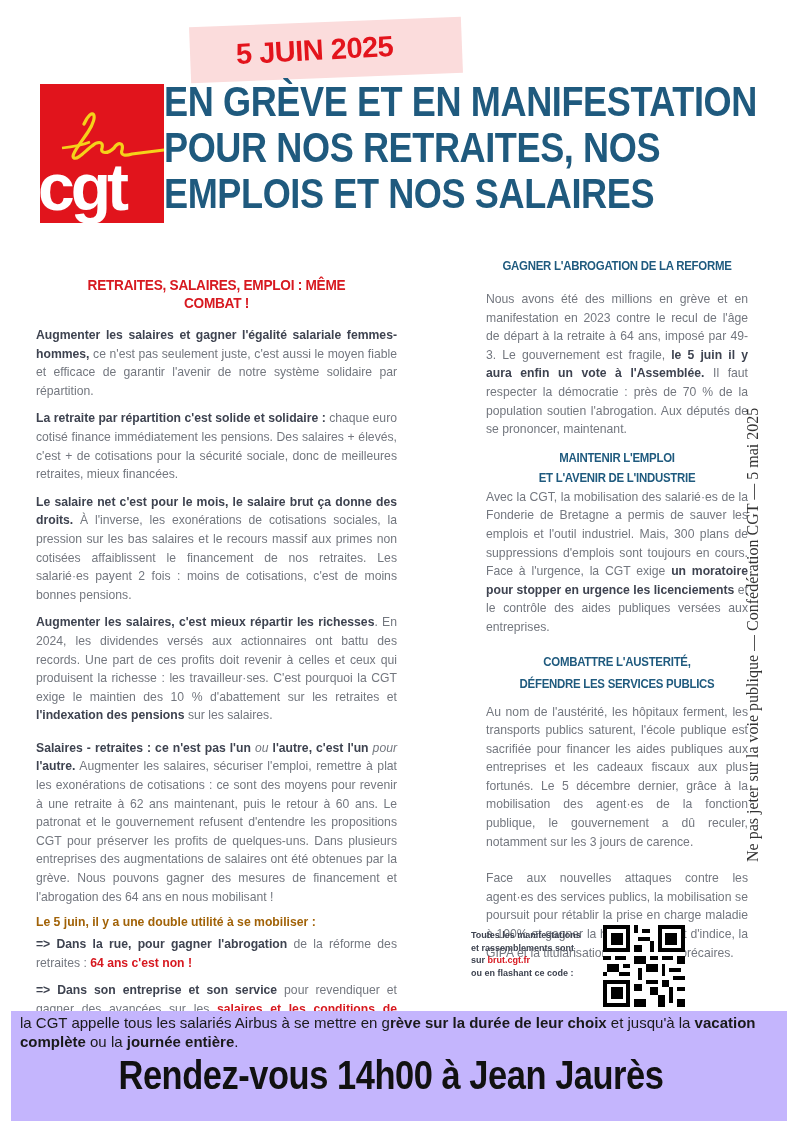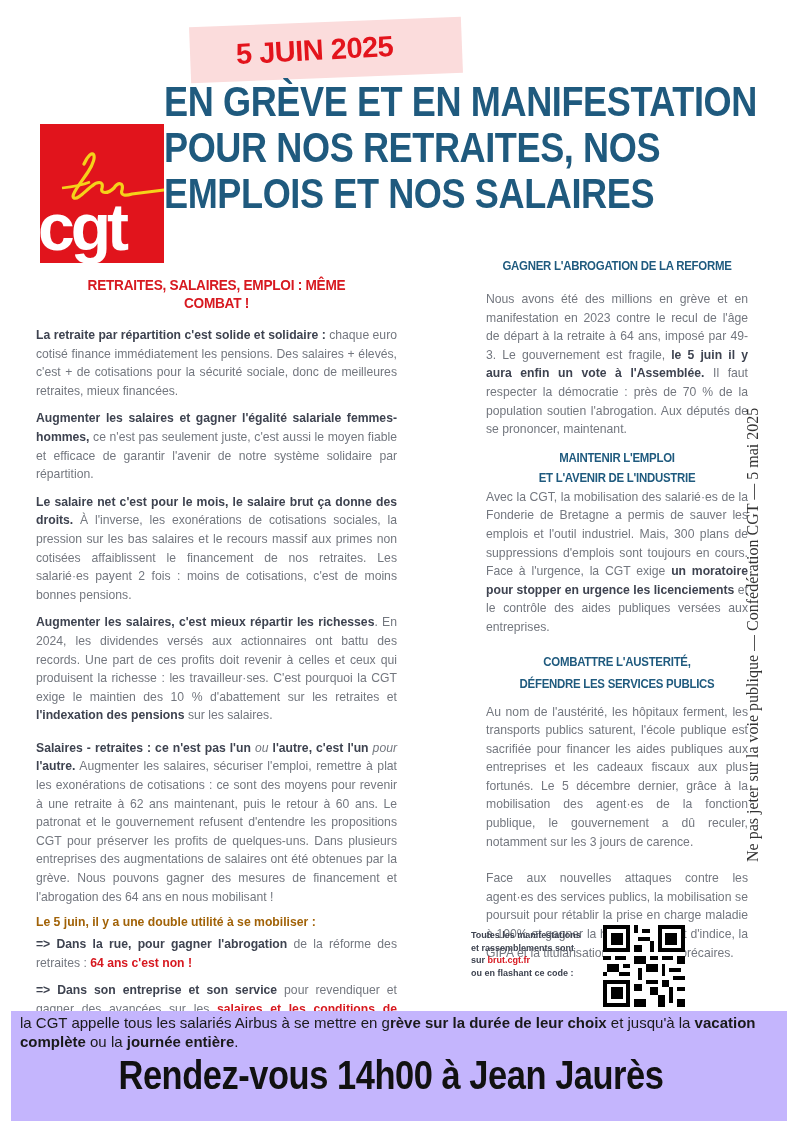--- a/index.html
+++ b/index.html
@@ -11,21 +11,21 @@
     background: #fbdcdc; transform: rotate(-2.2deg);
   }
   .date-text {
     position: absolute; left: 236px; top: 34px;
     font-family: "Liberation Sans", sans-serif; font-weight: bold; font-size: 29px;
     color: #e3141c; transform: rotate(-3deg); letter-spacing: -0.5px;
   }
 
   .logo {
     position: absolute; left: 40px; top: 84px; width: 124px; height: 139px;
-    background: #000000; overflow: hidden; margin-top: 40px;
+    background: #000000; overflow: hidden;
   }
   .logo svg { position: absolute; left: 0; top: 0; }
 
   .headline {
     position: absolute; left: 164px; top: 78px; width: 600px;
     font-family: "Liberation Sans", sans-serif; font-weight: bold;
     color: #1f5a7e; font-size: 43px; line-height: 46px; letter-spacing: -0.5px;
     transform: scaleX(0.84); transform-origin: left top;
   }
   .headline div { white-space: nowrap; }
@@ -103,22 +103,22 @@
 
 <div class="headline">
   <div>EN GRÈVE ET EN MANIFESTATION</div>
   <div>POUR NOS RETRAITES, NOS</div>
   <div>EMPLOIS ET NOS SALAIRES</div>
 </div>
 
 <div class="col-left">
   <div class="sec-title red">RETRAITES, SALAIRES, EMPLOI : MÊME COMBAT !</div>
 
+  <p class="body"><b>Augmenter les salaires et gagner l'égalité salariale femmes-hommes,</b><span> ce n'est pas seulement juste, c'est aussi le moyen fiable et efficace de garantir l'avenir de notre système solidaire par répartition.</span></p>
   <p class="body"><b>La retraite par répartition c'est solide et solidaire :</b><span> chaque euro cotisé finance immédiatement les pensions. Des salaires + élevés, c'est + de cotisations pour la sécurité sociale, donc de meilleures retraites, mieux financées.</span></p>
-  <p class="body"><b>Augmenter les salaires et gagner l'égalité salariale femmes-hommes,</b><span> ce n'est pas seulement juste, c'est aussi le moyen fiable et efficace de garantir l'avenir de notre système solidaire par répartition.</span></p>
   <p class="body"><b>Le salaire net c'est pour le mois, le salaire brut ça donne des droits.</b><span> À l'inverse, les exonérations de cotisations sociales, la pression sur les bas salaires et le recours massif aux primes non cotisées affaiblissent le financement de nos retraites. Les salarié·es payent 2 fois : moins de cotisations, c'est de moins bonnes pensions.</span></p>
   <p class="body"><b>Augmenter les salaires, c'est mieux répartir les richesses</b><span>. En 2024, les dividendes versés aux actionnaires ont battu des records. Une part de ces profits doit revenir à celles et ceux qui produisent la richesse : les travailleur·ses. C'est pourquoi la CGT exige le maintien des 10 % d'abattement sur les retraites et </span><b>l'indexation des pensions</b><span> sur les salaires.</span></p>
   <p class="body" style="margin-top:14px"><b>Salaires - retraites : ce n'est pas l'un</b><i> ou </i><b>l'autre, c'est l'un</b><i> pour </i><b>l'autre.</b><span> Augmenter les salaires, sécuriser l'emploi, remettre à plat les exonérations de cotisations : ce sont des moyens pour revenir à une retraite à 62 ans maintenant, puis le retour à 60 ans. Le patronat et le gouvernement refusent d'entendre les propositions CGT pour préserver les profits de quelques-uns. Dans plusieurs entreprises des augmentations de salaires ont été obtenues par la grève. Nous pouvons gagner des mesures de financement et l'abrogation des 64 ans en nous mobilisant !</span></p>
 
   <p class="callout">Le 5 juin, il y a une double utilité à se mobiliser :</p>
   <p class="body"><b>=&gt; Dans la rue, pour gagner l'abrogation</b><span> de la réforme des retraites : </span><span class="red">64 ans c'est non !</span></p>
   <p class="body"><b>=&gt; Dans son entreprise et son service</b><span> pour revendiquer et gagner des avancées sur les </span><span class="red">salaires et les conditions de travail</span></p>
 
   <div class="slogan">Grèves, débrayages : on fait pression pour nos revendications !</div>
 </div>

